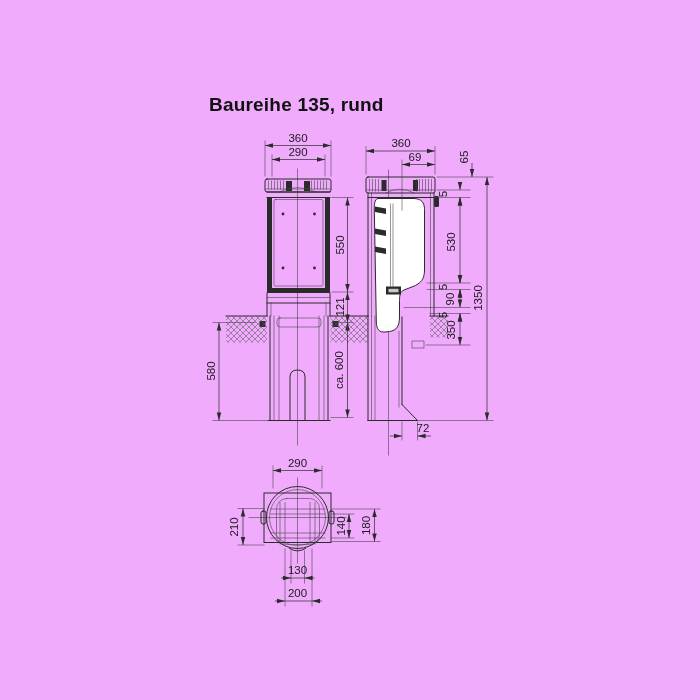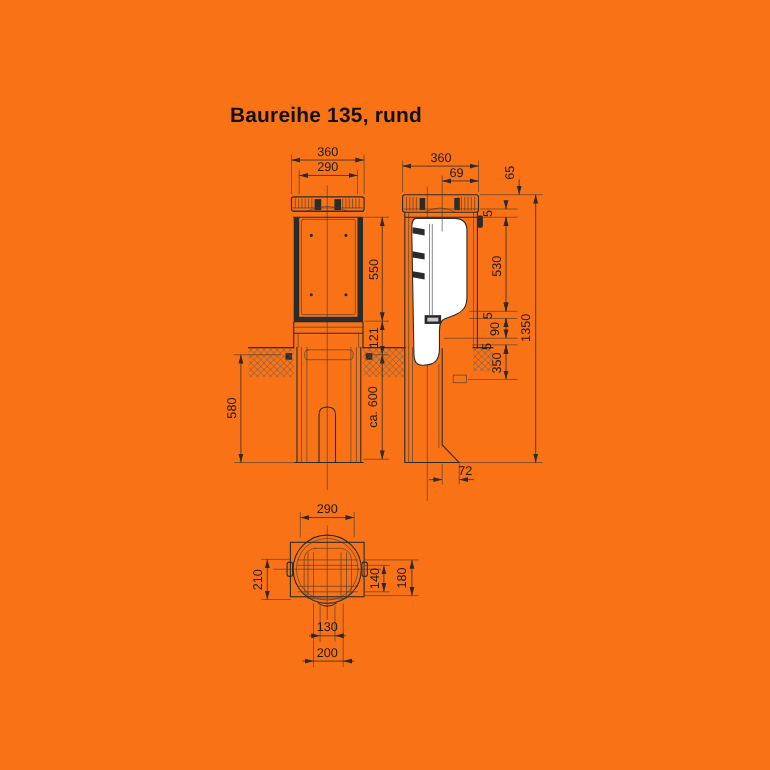--- a/index.html
+++ b/index.html
@@ -1,16 +1,16 @@
 <!DOCTYPE html>
 <html><head>
 <meta charset="utf-8">
 <style>
   html,body{margin:0;padding:0;background:#fff;}
-  .canvas{position:relative;width:700px;height:700px;background:#f97316;overflow:hidden;
+  .canvas{position:relative;width:700px;height:700px;background:#f0abfc;overflow:hidden;
           font-family:"Liberation Sans",sans-serif;}
   svg{display:block}
   .o{stroke:#2b2b2b;stroke-width:1;fill:none;stroke-linecap:square}
   .t{stroke:#3a3a3a;stroke-width:.55;fill:none;stroke-linecap:square}
   .d{stroke:#2b2b2b;stroke-width:.7;fill:none}
   .blk{fill:#2b2b2b;stroke:none}
   .wh{fill:#ffffff}
   text.dim{font:11.5px "Liberation Sans",sans-serif;fill:#1a1a1a}
   text.title{font:bold 19px "Liberation Sans",sans-serif;fill:#111;letter-spacing:.2px}
 </style>

